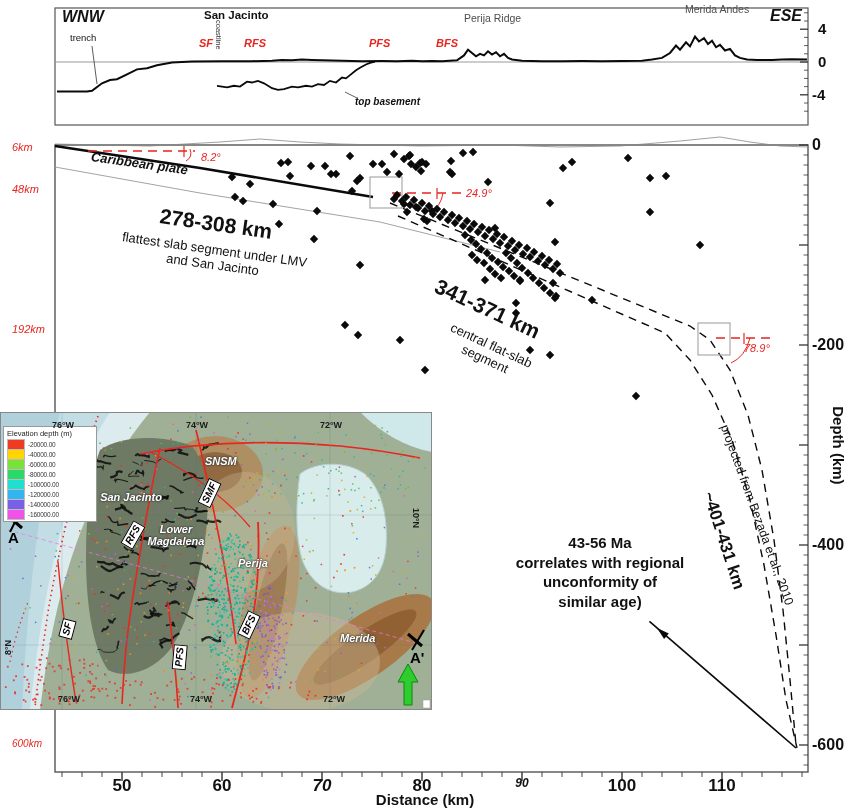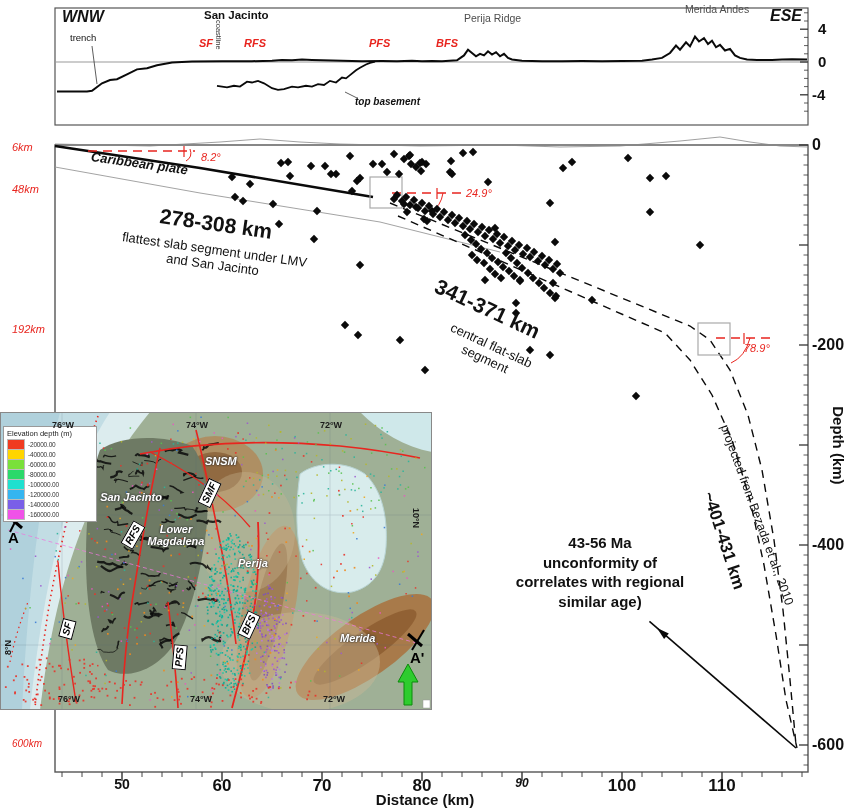--- a/index.html
+++ b/index.html
@@ -340,40 +340,40 @@
   <div class="lbl ital red" style="left:466px;top:187px;font-size:11px;">24.9°</div>
   <div class="lbl ital red" style="left:744px;top:342px;font-size:11px;">78.9°</div>
   <div class="lbl bold ctr" style="left:140px;top:212px;width:152px;font-size:21px;transform:rotate(8deg);">278-308 km</div>
   <div class="lbl ctr" style="left:116px;top:243px;width:195px;font-size:13px;transform:rotate(8deg);">flattest slab segment under LMV and San Jacinto</div>
   <div class="lbl bold ctr" style="left:410px;top:297px;width:155px;font-size:21px;transform:rotate(25deg);">341-371 km</div>
   <div class="lbl ctr" style="left:428px;top:338px;width:120px;font-size:13px;transform:rotate(25deg);">central flat-slab segment</div>
   <div class="lbl bold ctr" style="left:649px;top:531px;width:150px;font-size:17px;transform:rotate(72deg);">~401-431 km</div>
   <div class="lbl ctr" style="left:642px;top:508px;width:230px;font-size:12.5px;transform:rotate(70deg);">projected from Bezada et al., 2010</div>
   <div class="lbl bold ctr" style="left:488px;top:533px;width:224px;font-size:15px;line-height:1.3;">
     <div>43-56 Ma</div>
+    <div>correlates with regional</div>
     <div>unconformity of</div>
-    <div>correlates with regional</div>
     <div>similar age)</div>
   </div>
   <div id="depth-markers">
       <div class="lbl ital red rt" style="left:12px;top:141px;width:40px;font-size:11px;">6km</div>
       <div class="lbl ital red rt" style="left:12px;top:183px;width:40px;font-size:11px;">48km</div>
       <div class="lbl ital red rt" style="left:12px;top:323px;width:40px;font-size:11px;">192km</div>
       <div class="lbl ital red rt" style="left:12px;top:738px;width:40px;font-size:10px;">600km</div>
     </div>
   <div id="ytick-labels">
       <div class="tick-label" style="left:812px;top:136px;">0</div>
       <div class="tick-label" style="left:812px;top:336px;">-200</div>
       <div class="tick-label" style="left:812px;top:536px;">-400</div>
       <div class="tick-label" style="left:812px;top:736px;">-600</div>
     </div>
   <div id="xtick-labels">
-      <div class="tick-label xtick" style="left:100px;top:776px;font-size:14px;">50</div>
+      <div class="tick-label xtick" style="left:100px;top:776px;font-size:17px;">50</div>
       <div class="tick-label xtick" style="left:200px;top:776px;font-size:17px;">60</div>
-      <div class="tick-label xtick" style="left:300px;top:776px;font-size:17px;">70</div>
+      <div class="tick-label xtick" style="left:300px;top:776px;font-size:17px;font-style:italic;">70</div>
       <div class="tick-label xtick" style="left:400px;top:776px;font-size:17px;">80</div>
       <div class="tick-label xtick" style="left:500px;top:776px;font-size:12px;font-style:italic;">90</div>
       <div class="tick-label xtick" style="left:600px;top:776px;font-size:17px;">100</div>
       <div class="tick-label xtick" style="left:700px;top:776px;font-size:17px;">110</div>
     </div>
   <div class="lbl bold ctr" style="left:788px;top:437px;width:100px;font-size:15px;transform:rotate(90deg);">Depth (km)</div>
   <div class="lbl bold ctr" style="left:345px;top:792px;width:160px;font-size:15px;">Distance (km)</div>
 
   <svg id="map-svg" width="432" height="298" viewBox="0 0 432 298" style="left:0;top:412px;">
     <rect x="0" y="0" width="432" height="298" fill="#c2dde4"></rect>

